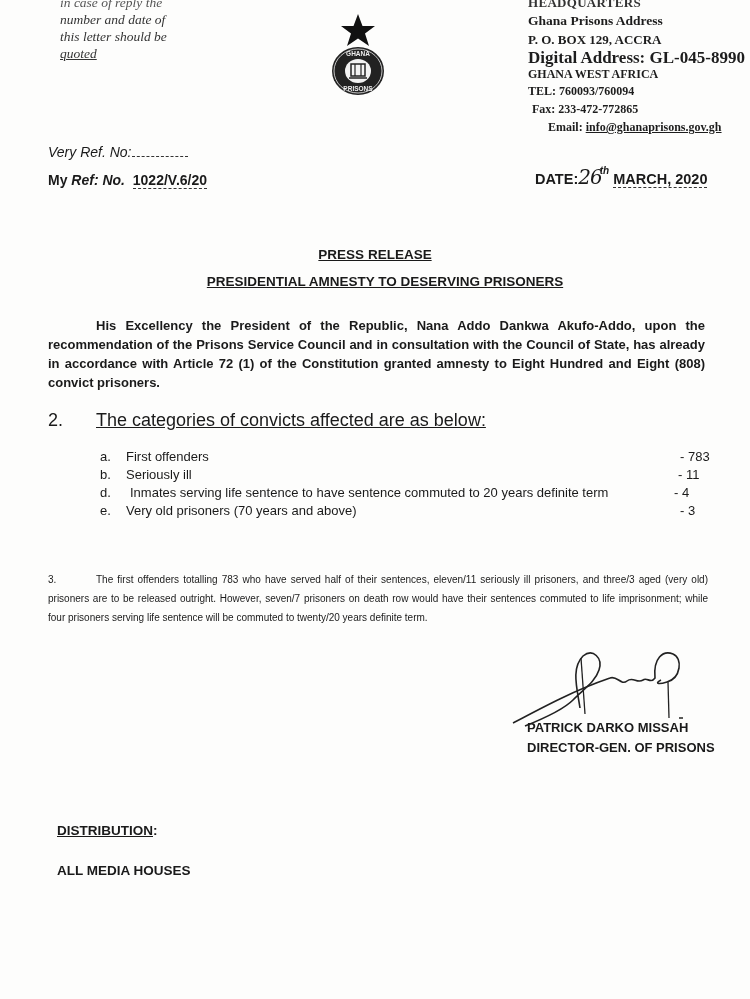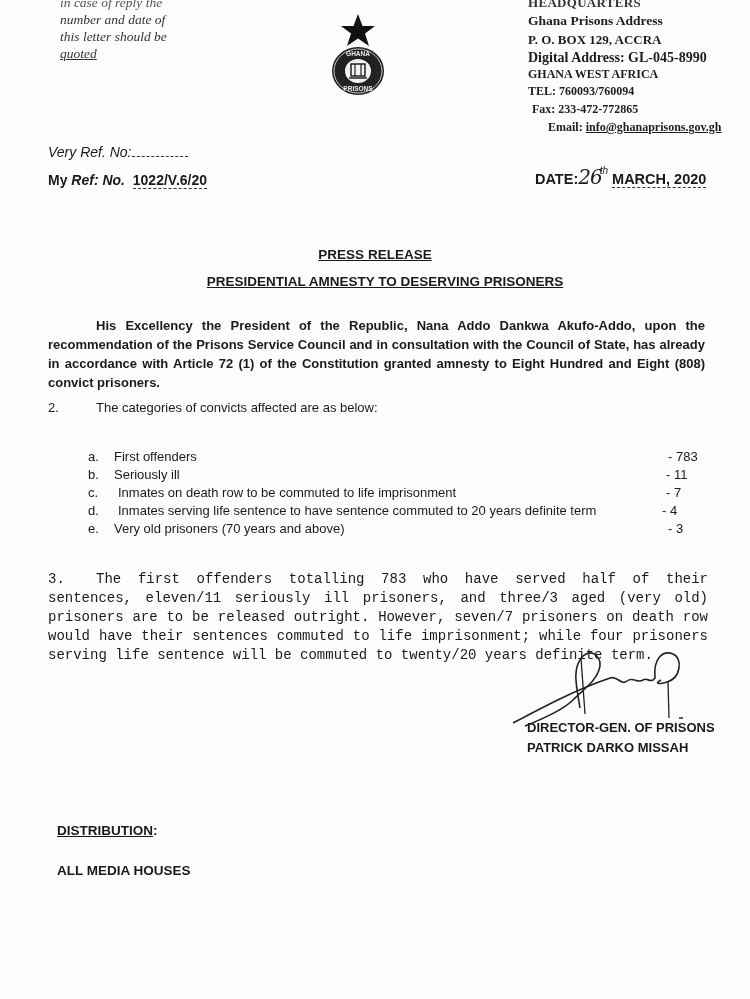--- a/index.html
+++ b/index.html
@@ -21,53 +21,53 @@
 
   
   .emblem { left: 318px; top: 12px; width: 80px; height: 85px; }
 
   
   .hq { left: 528px; top: 0; font-family: "Liberation Serif", "DejaVu Serif", serif; font-weight: bold; color: #1d1d1d; }
   .hq div { white-space: nowrap; }
   .hq .hdr { font-size: 13px; margin-top: -5px; letter-spacing: 0.3px; color: #333; }
   .hq .l1 { font-size: 13.5px; line-height: 19px; }
   .hq .l2 { font-size: 13px; line-height: 19px; }
-  .hq .l3 { font-size: 14px; line-height: 17px; }
+  .hq .l3 { font-size: 17px; line-height: 17px; }
   .hq .l4 { font-size: 12px; line-height: 17px; }
   .hq .l5 { font-size: 12px; line-height: 17px; }
   .hq .l6 { font-size: 12px; line-height: 18px; margin-left: 4px; }
   .hq .l7 { font-size: 12px; line-height: 18px; margin-left: 20px; }
   .hq .l7 .mail { text-decoration: underline; }
 
   
   .yourref { left: 48px; top: 144px; font-size: 14px; font-style: italic; }
   .myref { left: 48px; top: 172px; font-size: 14px; font-weight: bold; }
   .myref .it { font-style: italic; }
   .dashline { border-bottom: 1.5px dashed #333; }
 
   .date { left: 535px; top: 165px; font-size: 14.5px; font-weight: bold; white-space: nowrap; }
   .date .day { font-family: "DejaVu Serif", serif; font-style: italic; font-weight: normal; font-size: 20px; letter-spacing: -1px; }
-  .date .sup { font-size: 10px; vertical-align: 10px; font-weight: normal; font-style: italic; margin-left: -2px; }
+  .date .sup { font-size: 10px; vertical-align: 10px; font-weight: bold; font-style: italic; margin-left: -2px; }
 
   
   .title1 { left: 0; width: 750px; top: 247px; text-align: center; font-size: 13.5px; font-weight: bold; text-decoration: underline; }
   .title2 { left: 0; width: 770px; top: 274px; text-align: center; font-size: 13.5px; font-weight: bold; text-decoration: underline; }
 
   
   .para1 { left: 48px; top: 316px; width: 657px; font-size: 13px; line-height: 19px; text-align: justify; font-weight: bold; }
   .para1 .indent { display: inline-block; width: 48px; }
-  .p2 { left: 48px; top: 400px; font-size: 13px; }
+  .p2 { left: 48px; top: 410px; font-size: 18px; text-decoration: underline; }
   .p2 .num { display: inline-block; width: 48px; }
 
-  .list { left: 88px; top: 449px; width: 620px; font-size: 13px; }
+  .list { left: 100px; top: 449px; width: 620px; font-size: 13px; }
   .list .row { position: relative; height: 18px; }
   .list .lab { display: inline-block; width: 26px; }
   .list .val { position: absolute; top: 0; white-space: nowrap; }
 
-  .para3 { left: 48px; top: 570px; width: 660px; font-size: 14px; line-height: 19px; text-align: justify; font-family: Liberation Mono, monospace; }
+  .para3 { left: 48px; top: 570px; width: 660px; font-size: 10px; line-height: 19px; text-align: justify; }
   .para3 .num { display: inline-block; width: 48px; }
 
   
   .sig { left: 505px; top: 648px; width: 200px; height: 80px; }
   .signame { left: 527px; top: 718px; font-size: 13px; font-weight: bold; line-height: 20px; white-space: nowrap; }
 
   .dist { left: 57px; top: 823px; font-size: 13.5px; font-weight: bold; }
   .dist .u { text-decoration: underline; }
   .media { left: 57px; top: 863px; font-size: 13.5px; font-weight: bold; }
 </style>
@@ -136,24 +136,20 @@
 <div class="abs list">
   <div class="row">
     <span class="lab">a.</span><span>First offenders</span>
     <span class="val" style="left:580px">- 783</span>
   </div>
   <div class="row">
     <span class="lab">b.</span><span>Seriously ill</span>
     <span class="val" style="left:578px">- 11</span>
   </div>
   <div class="row">
-    <span class="lab" style="width:30px">c.</span><span>Inmates on death row to be commuted to life imprisonment</span>
-    <span class="val" style="left:578px">-  7</span>
-  </div>
-  <div class="row">
     <span class="lab" style="width:30px">d.</span><span>Inmates serving life sentence to have sentence commuted to 20 years definite term</span>
     <span class="val" style="left:574px">-  4</span>
   </div>
   <div class="row">
     <span class="lab">e.</span><span>Very old prisoners (70 years and above)</span>
     <span class="val" style="left:580px">- 3</span>
   </div>
 </div>
 
 <div class="abs para3">
@@ -161,20 +157,20 @@
 </div>
 
 <svg class="abs sig" viewBox="0 0 200 80">
   <path d="M8,75 C40,58 70,42 105,30 C112,27 116,38 122,33 C128,28 132,36 138,32 C142,29 146,36 150,30 C148,10 158,2 168,6 C178,10 176,30 162,34 C152,37 150,35 156,32" fill="none" stroke="#222" stroke-width="1.6"></path>
   <path d="M75,60 C72,40 66,20 78,8 C88,0 98,10 94,22 C90,34 80,40 68,52 C58,62 40,70 20,78" fill="none" stroke="#222" stroke-width="1.6"></path>
   <path d="M76,10 L80,66" fill="none" stroke="#222" stroke-width="1.3"></path>
   <path d="M163,34 L164,70" fill="none" stroke="#222" stroke-width="1.3"></path>
   <line x1="174" y1="70" x2="178" y2="70" stroke="#222" stroke-width="1.5"></line>
 </svg>
 <div class="abs signame">
+  <div>PATRICK DARKO MISSAH</div>
   <div>DIRECTOR-GEN. OF PRISONS</div>
-  <div>PATRICK DARKO MISSAH</div>
 </div>
 
 <div class="abs dist">
   <span class="u">DISTRIBUTION</span><span>:</span>
 </div>
 <div class="abs media">ALL MEDIA HOUSES</div>
 
 </body></html>

